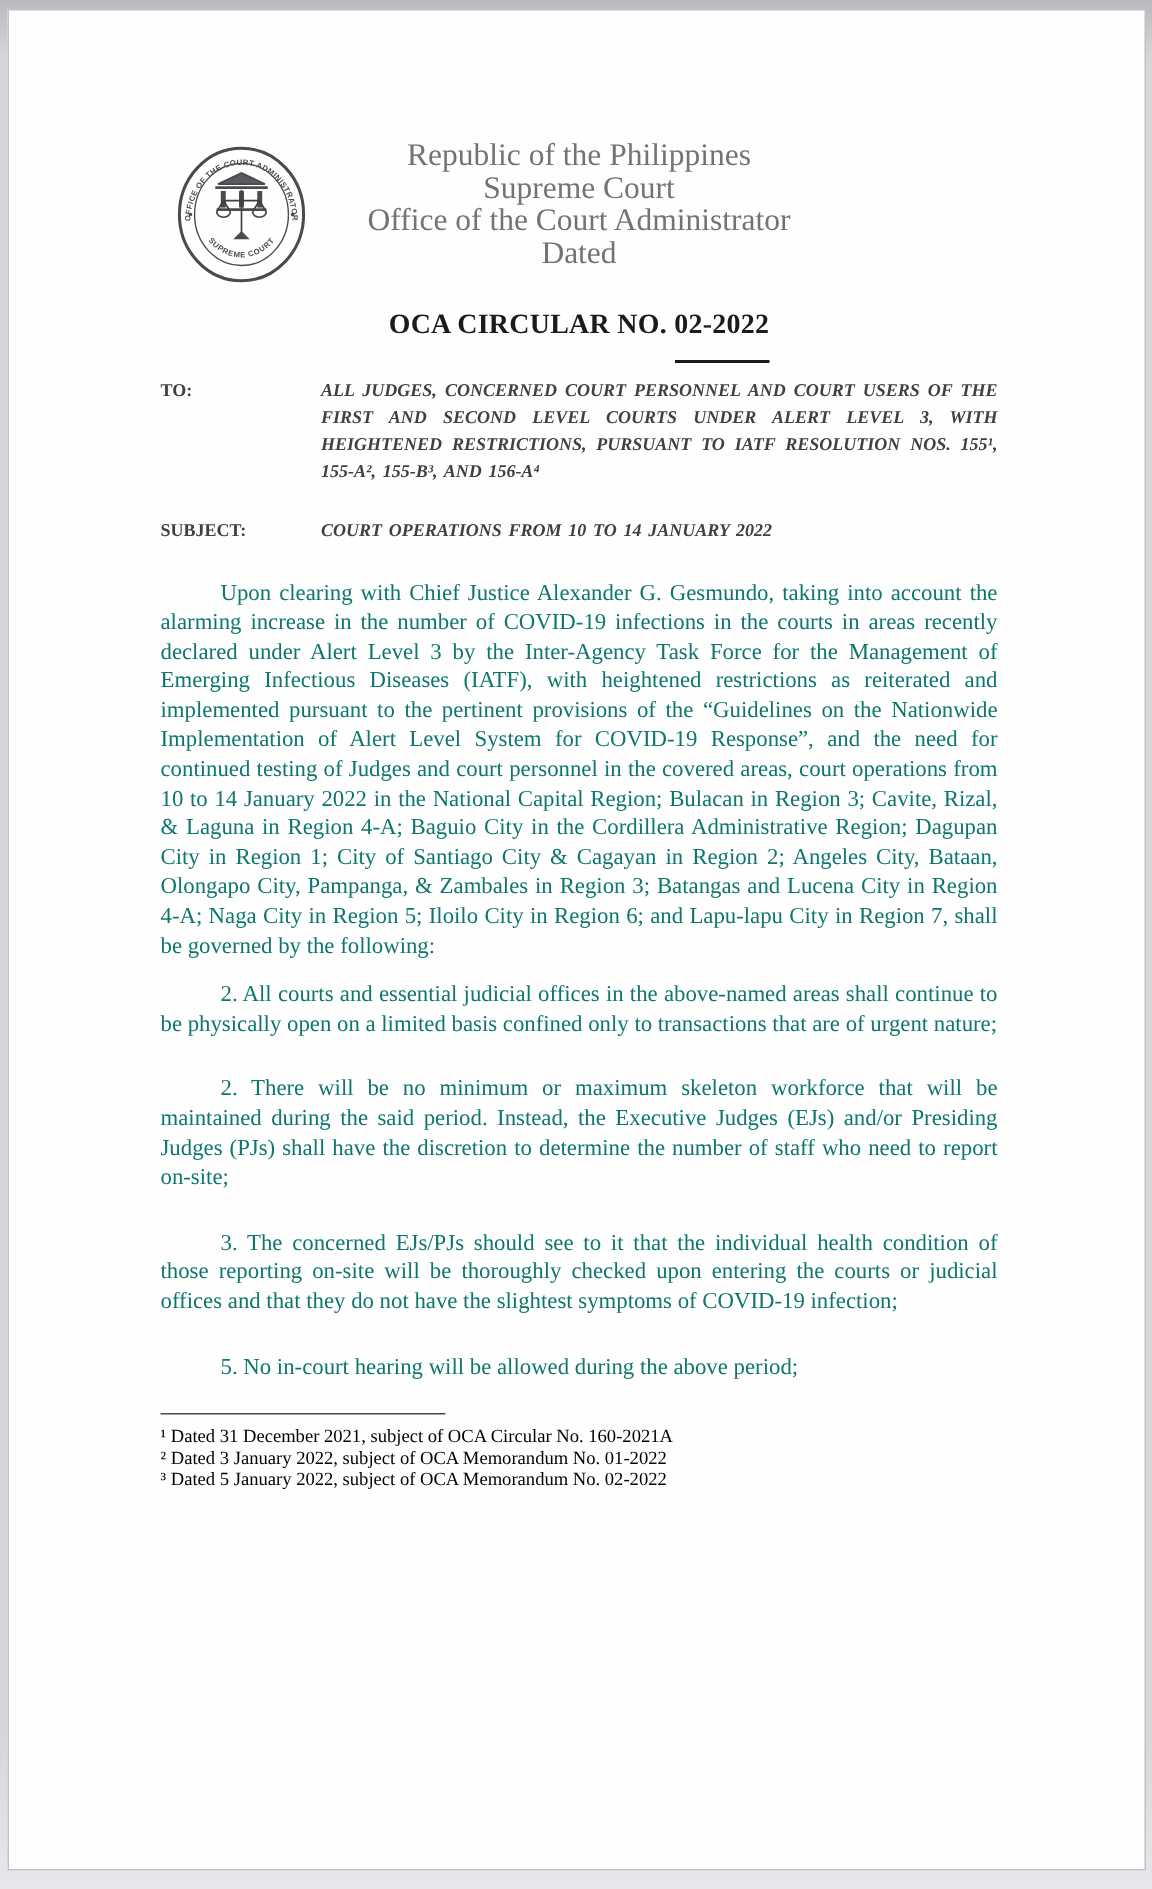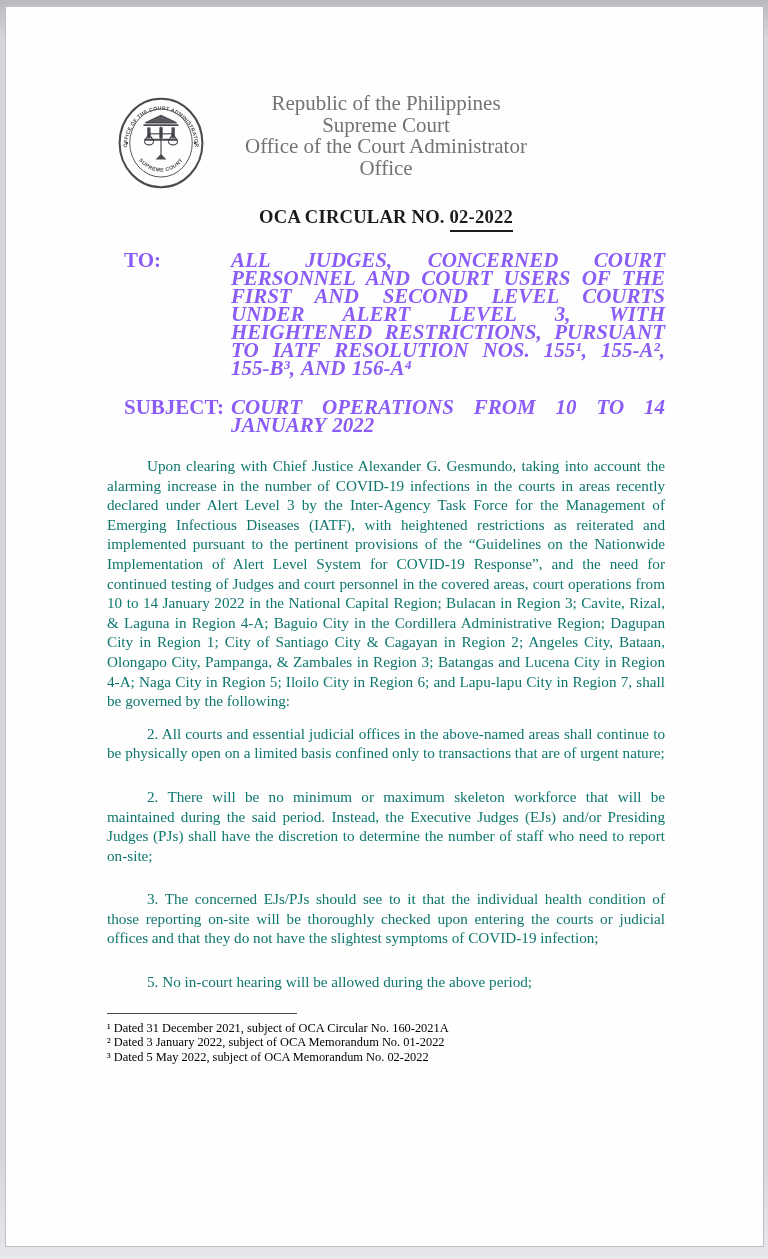--- a/index.html
+++ b/index.html
@@ -39,29 +39,28 @@
   }
   
   .title {
     text-align: center;
     font-size: 18.6px;
     font-weight: bold;
     color: #1b1b1b;
     margin: 27px 0 0 0;
     letter-spacing: 0.2px;
   }
-  .title .underlined { border-bottom: 2px solid #1b1b1b; padding-bottom: 3px; }
+  .title .underlined { border-bottom: 2px solid #1b1b1b; padding-bottom: 13px; }
   
   .memo-row {
     display: flex;
     margin-top: 21px;
     font-weight: bold;
-    font-size: 21px;
-    color: #8b5cf6;
-    margin-left: 17px;
+    font-size: 12px;
+    color: #404040;
   }
   .memo-label { flex: none; width: 107px; line-height: 19.5px; }
   .memo-text {
     flex: 1;
     text-align: justify;
     text-align-last: left;
     line-height: 18px;
     word-spacing: 1.5px;
     font-style: italic;
   }
@@ -131,21 +130,21 @@
             <path d="M32,50 a5,4 0 0 0 10,0"></path>
             <path d="M58,50 a5,4 0 0 0 10,0"></path>
             <path d="M44,70 L50,64 L56,70 Z" fill="#4a4a50" stroke="none"></path>
           </g>
         </svg>
       </div>
       <div class="letterhead-text">
         <div>Republic of the Philippines</div>
         <div>Supreme Court</div>
         <div>Office of the Court Administrator</div>
-        <div>Office</div>
+        <div>Dated</div>
       </div>
     </div>
 
     <h1 class="title"><span>OCA CIRCULAR NO. </span><span class="underlined">02-2022</span></h1>
 
     <div class="memo-row" style="margin-top:23px">
       <div class="memo-label">TO:</div>
       <div class="memo-text">ALL JUDGES, CONCERNED COURT PERSONNEL AND COURT USERS OF THE FIRST AND SECOND LEVEL COURTS UNDER ALERT LEVEL 3, WITH HEIGHTENED RESTRICTIONS, PURSUANT TO IATF RESOLUTION NOS. 155¹, 155-A², 155-B³, AND 156-A⁴</div>
     </div>
 
@@ -159,17 +158,17 @@
     <p class="para item first-item">2. All courts and essential judicial offices in the above-named areas shall continue to be physically open on a limited basis confined only to transactions that are of urgent nature;</p>
     <p class="para item">2. There will be no minimum or maximum skeleton workforce that will be maintained during the said period. Instead, the Executive Judges (EJs) and/or Presiding Judges (PJs) shall have the discretion to determine the number of staff who need to report on-site;</p>
     <p class="para item">3. The concerned EJs/PJs should see to it that the individual health condition of those reporting on-site will be thoroughly checked upon entering the courts or judicial offices and that they do not have the slightest symptoms of COVID-19 infection;</p>
     <p class="para item">5. No in-court hearing will be allowed during the above period;</p>
 
     <hr class="footnote-rule">
 
     <div class="footnotes">
       <div>¹ Dated 31 December 2021, subject of OCA Circular No. 160-2021A</div>
       <div>² Dated 3 January 2022, subject of OCA Memorandum No. 01-2022</div>
-      <div>³ Dated 5 May 2022, subject of OCA Memorandum No. 02-2022</div>
+      <div>³ Dated 5 January 2022, subject of OCA Memorandum No. 02-2022</div>
     </div>
 
   </div>
 </div>
 
 </body></html>

